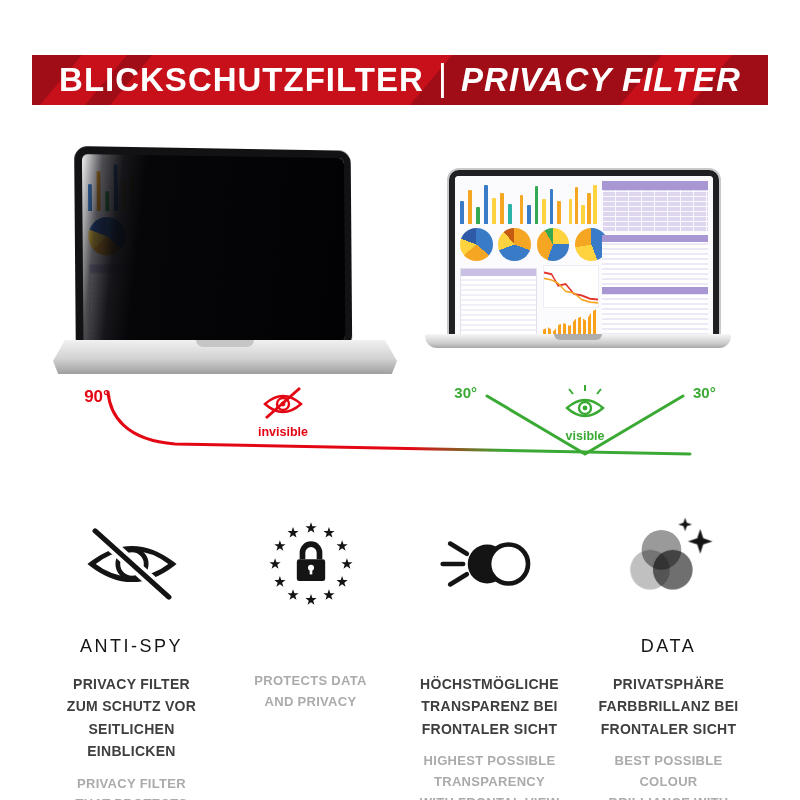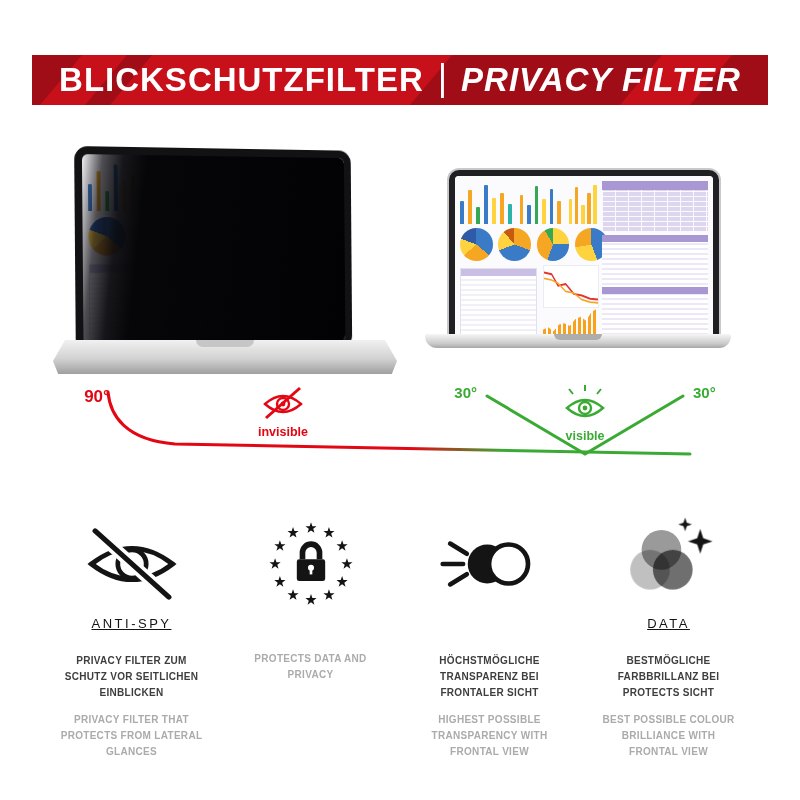--- a/index.html
+++ b/index.html
@@ -76,25 +76,25 @@
 
   
   .angle-diagram{position:absolute;left:40px;top:380px;width:720px;height:88px;}
   .angle-diagram svg{width:100%;height:100%;display:block;overflow:visible;}
 
   
   .features{position:absolute;left:48px;top:512px;width:704px;
     display:grid;grid-template-columns:repeat(4,1fr);column-gap:12px;}
   .feature{text-align:center;}
   .icon-box{height:104px;display:flex;align-items:center;justify-content:center;}
-  .feature-label{min-height:24px;margin-top:0;font-size:13px;letter-spacing:2.5px;
-    color:var(--icon_black,#141414);font-weight:400;text-decoration:underline;}
-  .text-de{margin:13px auto 7px;width:142px;font-size:10px;font-weight:700;
+  .feature-label{min-height:24px;margin-top:20px;font-size:18px;letter-spacing:2.5px;
+    color:var(--icon_black,#141414);font-weight:400;}
+  .text-de{margin:13px auto 7px;width:142px;font-size:14px;font-weight:700;
     color:var(--text_dark,#3e3e3e);letter-spacing:.3px;line-height:1.6;}
-  .text-en{margin:11px auto 0;width:142px;font-size:10px;font-weight:700;
+  .text-en{margin:11px auto 0;width:142px;font-size:13px;font-weight:700;
     color:var(--text_gray,#ababab);letter-spacing:.3px;line-height:1.6;}
 </style>
 </head>
 <body>
 
 <div class="banner">
   <svg viewBox="0 0 736 50" preserveAspectRatio="none">
     <polygon points="0,0 50,0 8,50 0,50" style="fill:var(--banner_red_dark,#a00d16)"></polygon>
     <polygon points="95,0 120,0 78,50 53,50" style="fill:var(--banner_red_dark,#a00d16)"></polygon>
     <polygon points="420,0 630,0 588,50 378,50" style="fill:var(--banner_red_dark,#a00d16)"></polygon>
@@ -314,17 +314,17 @@
     <div class="icon-box">
       <svg width="104" height="104" viewBox="0 0 110 110">
         <circle cx="47" cy="40" r="21" fill="#9a9a9a"></circle>
         <circle cx="35" cy="61" r="21" fill="#c0c0c0" style="mix-blend-mode:multiply"></circle>
         <circle cx="59" cy="61" r="21" fill="#6f6f6f" style="mix-blend-mode:multiply"></circle>
         <path d="M88 18 l3.2 9.8 L101 31 l-9.8 3.2 L88 44 l-3.2 -9.8 L75 31 l9.8 -3.2 Z" fill="#141414"></path>
         <path d="M72 6 l1.8 5.4 L79.2 13.2 l-5.4 1.8 L72 20.4 l-1.8 -5.4 L64.8 13.2 l5.4 -1.8 Z" fill="#141414"></path>
       </svg>
     </div>
     <div class="feature-label">DATA</div>
-    <div class="text-de">BESTMÖGLICHE FARBBRILLANZ BEI PROTECTS SICHT</div>
+    <div class="text-de">PRIVATSPHÄRE FARBBRILLANZ BEI FRONTALER SICHT</div>
     <div class="text-en">BEST POSSIBLE COLOUR BRILLIANCE WITH FRONTAL VIEW</div>
   </div>
 
 </div>
 
 </body></html>

